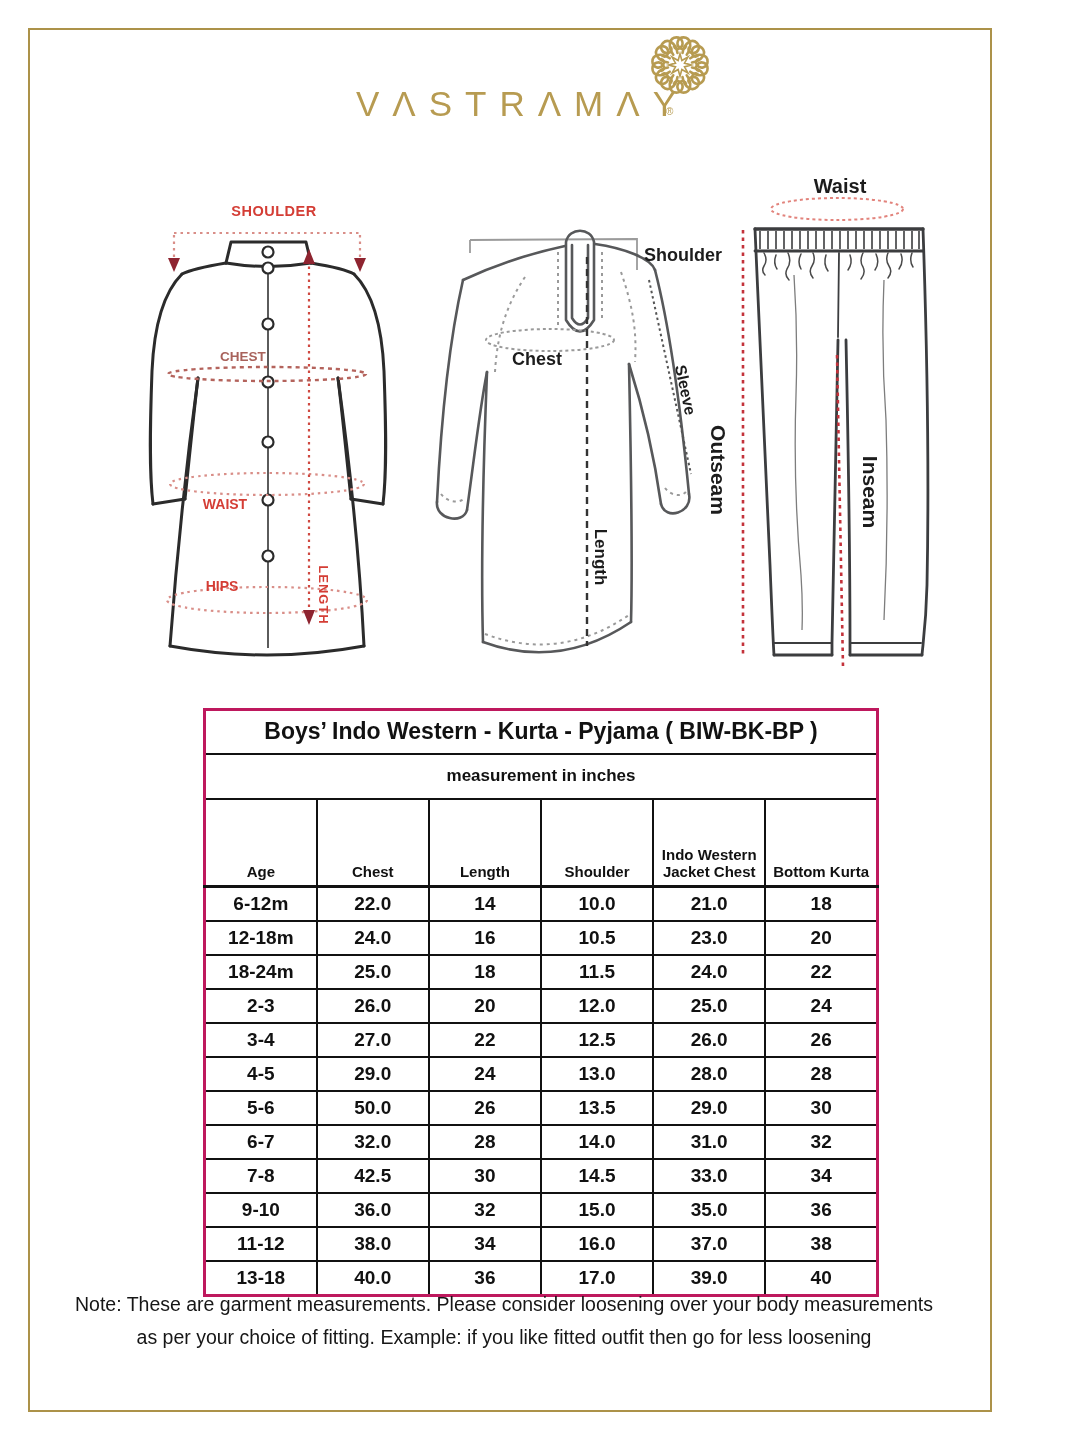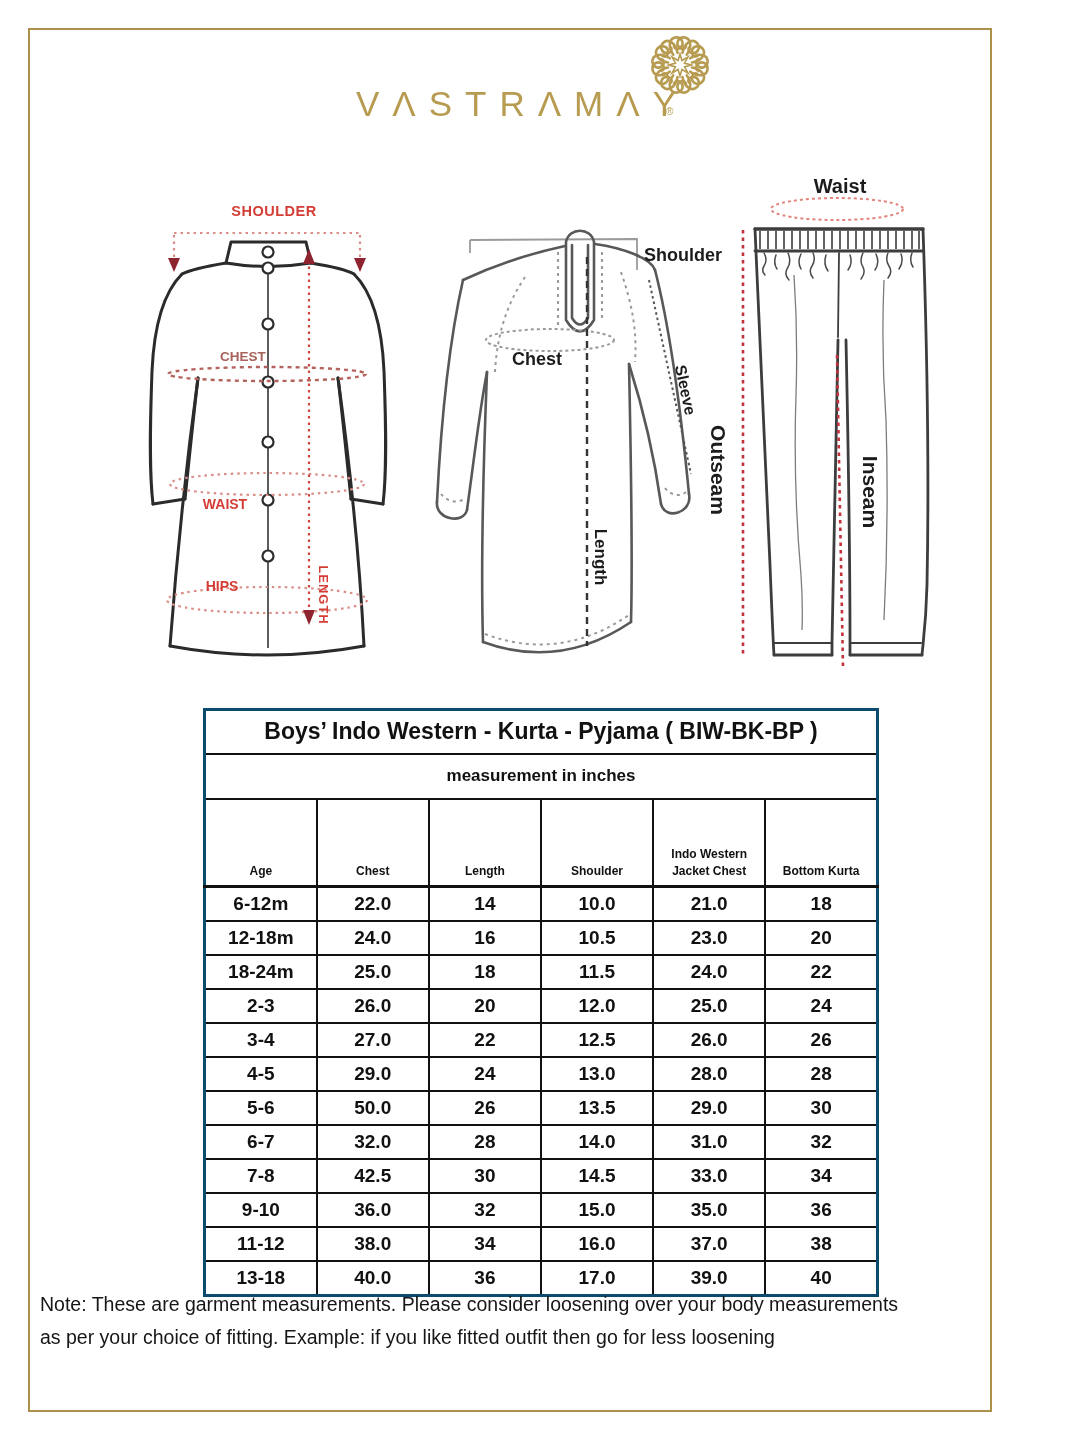--- a/index.html
+++ b/index.html
@@ -19,29 +19,29 @@
   .lbl-red{color:#d43d35;}
   .lbl-maroon{color:#a8625b;}
   .lbl-black{color:#1c1c1c;}
   .rot90{transform:translate(-50%,-50%) rotate(90deg);}
   .rot78{transform:translate(-50%,-50%) rotate(78deg);}
 
   
   .size-table{position:absolute;left:203px;top:708px;width:676px;border-collapse:collapse;
         table-layout:fixed;color:#111;}
   .size-table td,.size-table th{border:2px solid #111;text-align:center;padding:0;}
-  .size-table{border:3px solid #0c4a6e;padding-left:21px;}
+  .size-table{border:3px solid #be185d;padding-left:21px;}
   .tt-title{font-size:23px;font-weight:bold;height:44px;}
   .tt-sub{font-size:17px;font-weight:bold;height:45px;margin-top:44px;}
-  .tt-head th{font-size:12px;line-height:17px;font-weight:bold;height:80px;vertical-align:bottom;
+  .tt-head th{font-size:15px;line-height:17px;font-weight:bold;height:80px;vertical-align:bottom;
         padding-bottom:5px;border-bottom:3px solid #111;}
   .tt-row td{font-size:19px;font-weight:bold;height:32px;}
 
   
-  .note{position:absolute;left:40px;right:52px;top:1288px;color:#161616;
+  .note{position:absolute;left:40px;right:52px;top:1288px;text-align:center;color:#161616;
         font-size:19.5px;line-height:33px;}
 
   svg{position:absolute;overflow:visible;}
 </style>
 </head>
 <body>
 
 <div class="page">
 
   <div class="gold-frame"></div>

